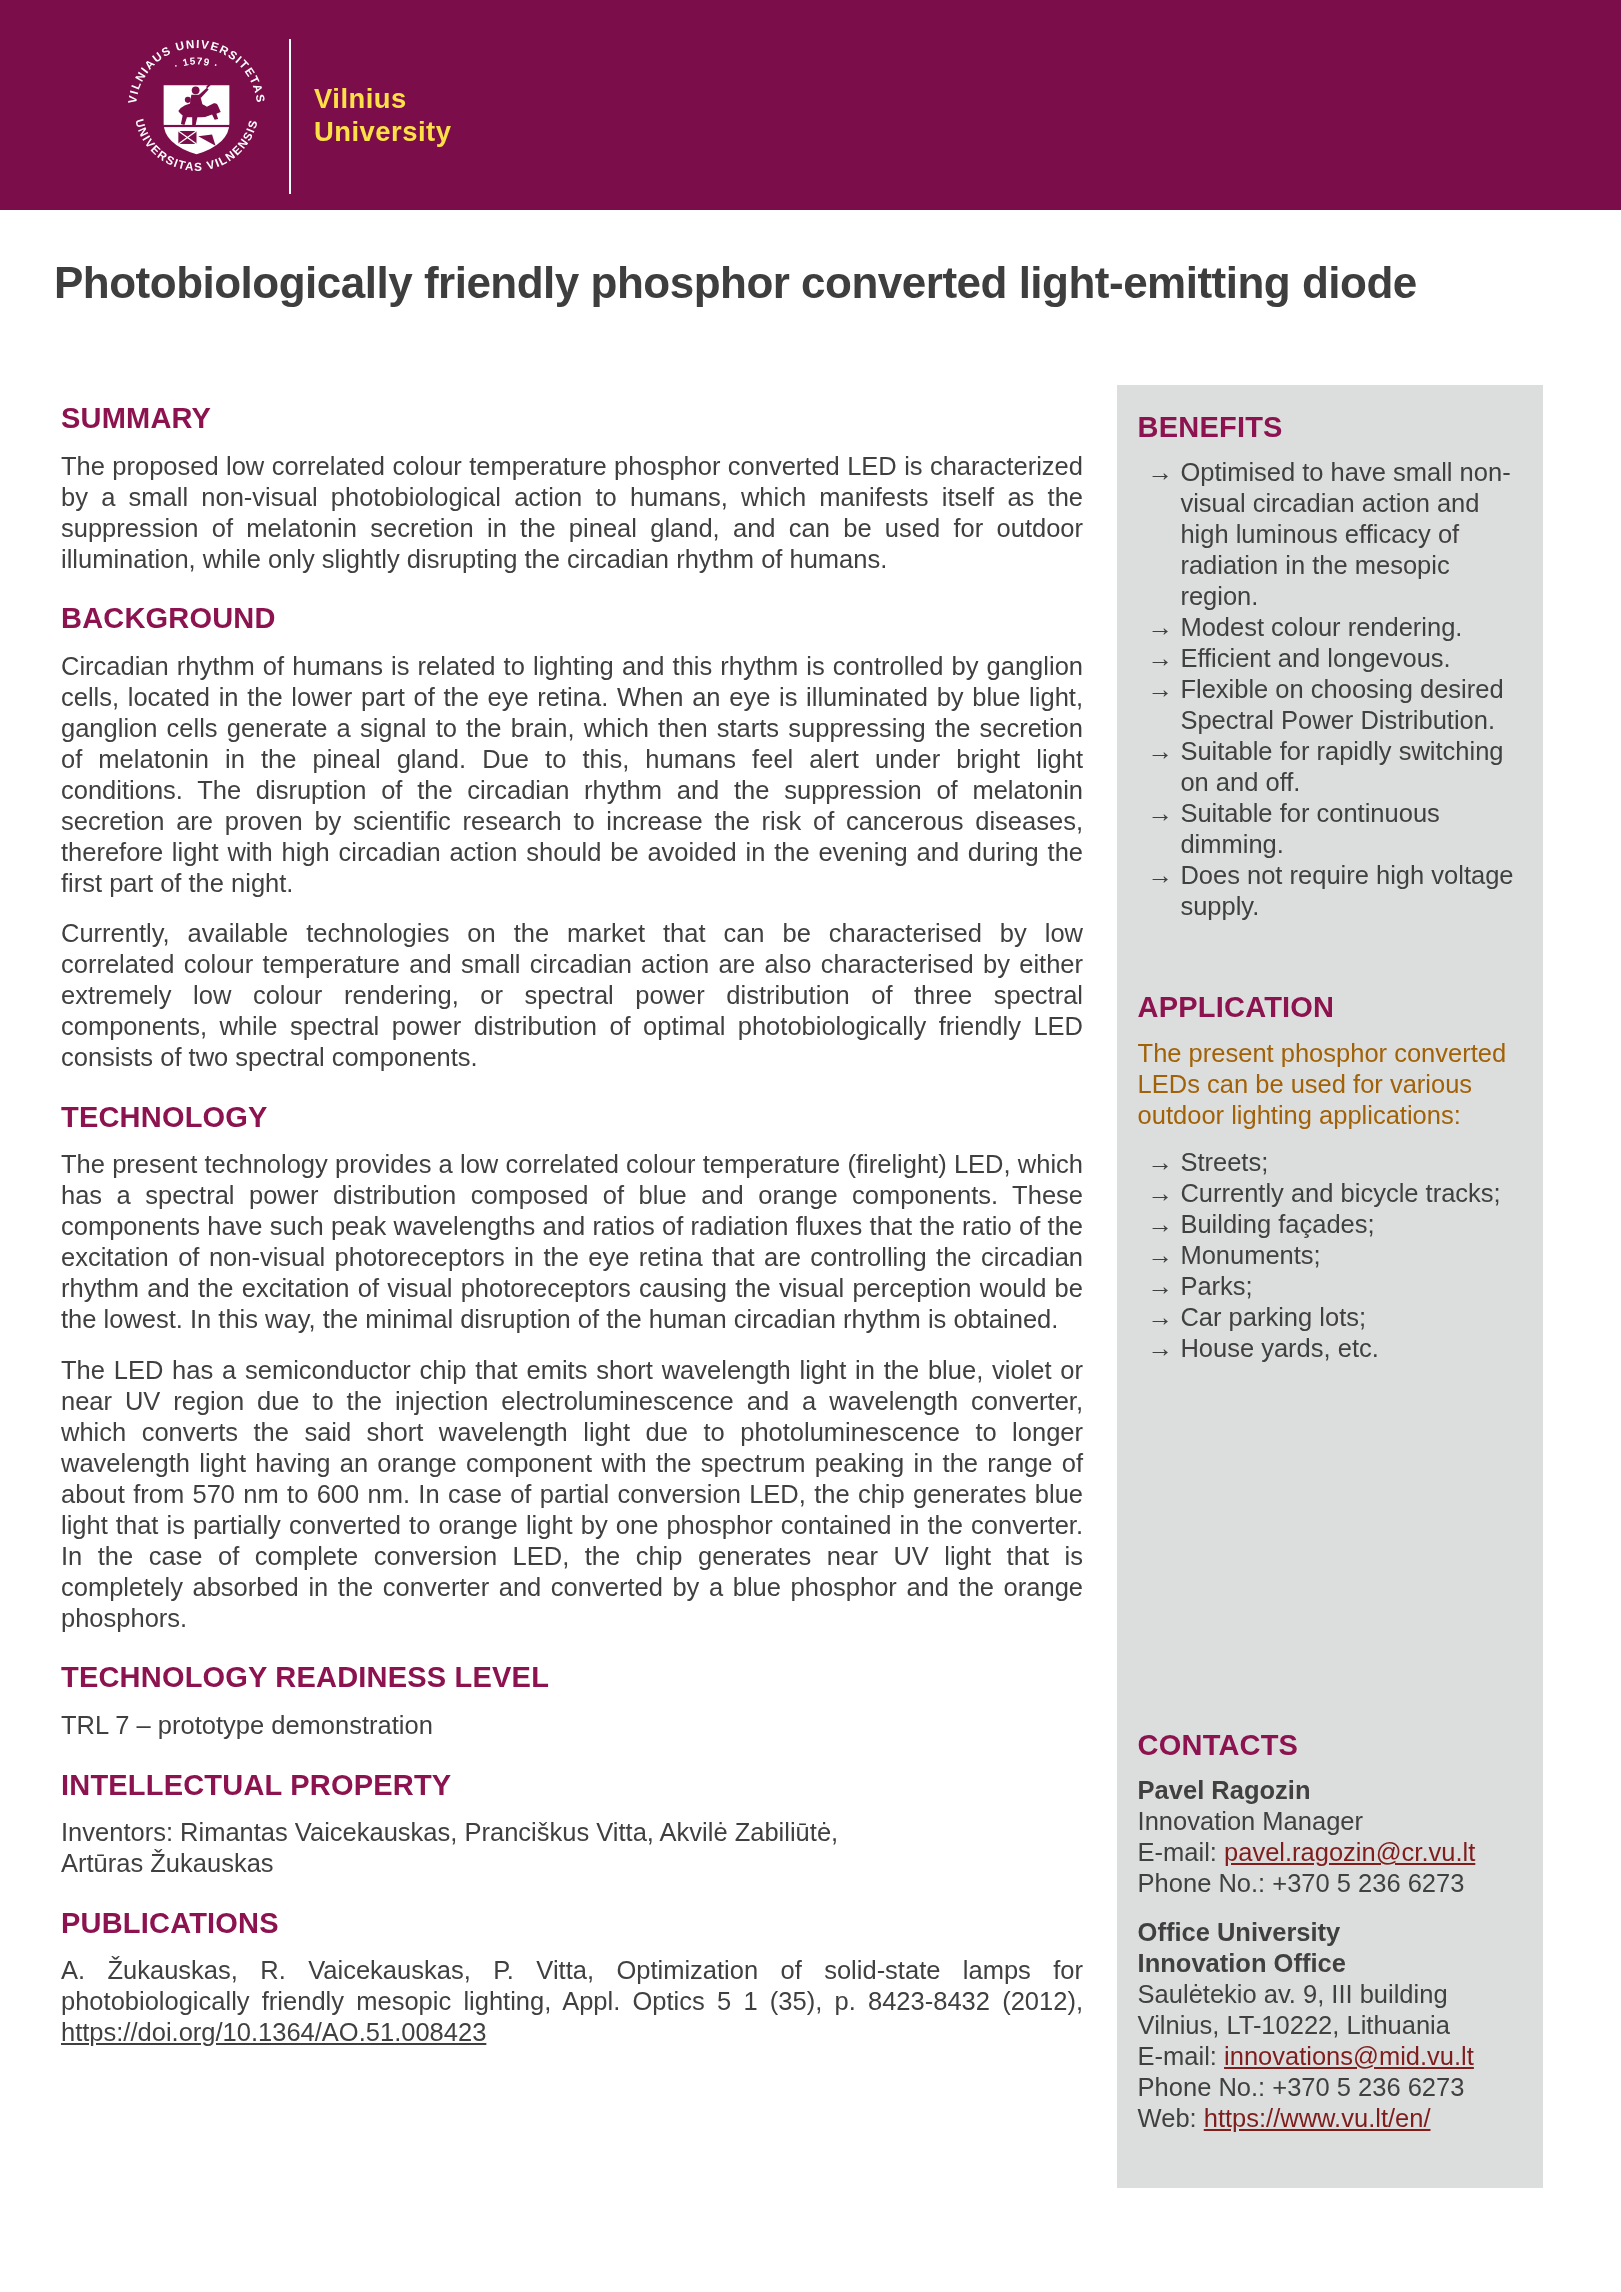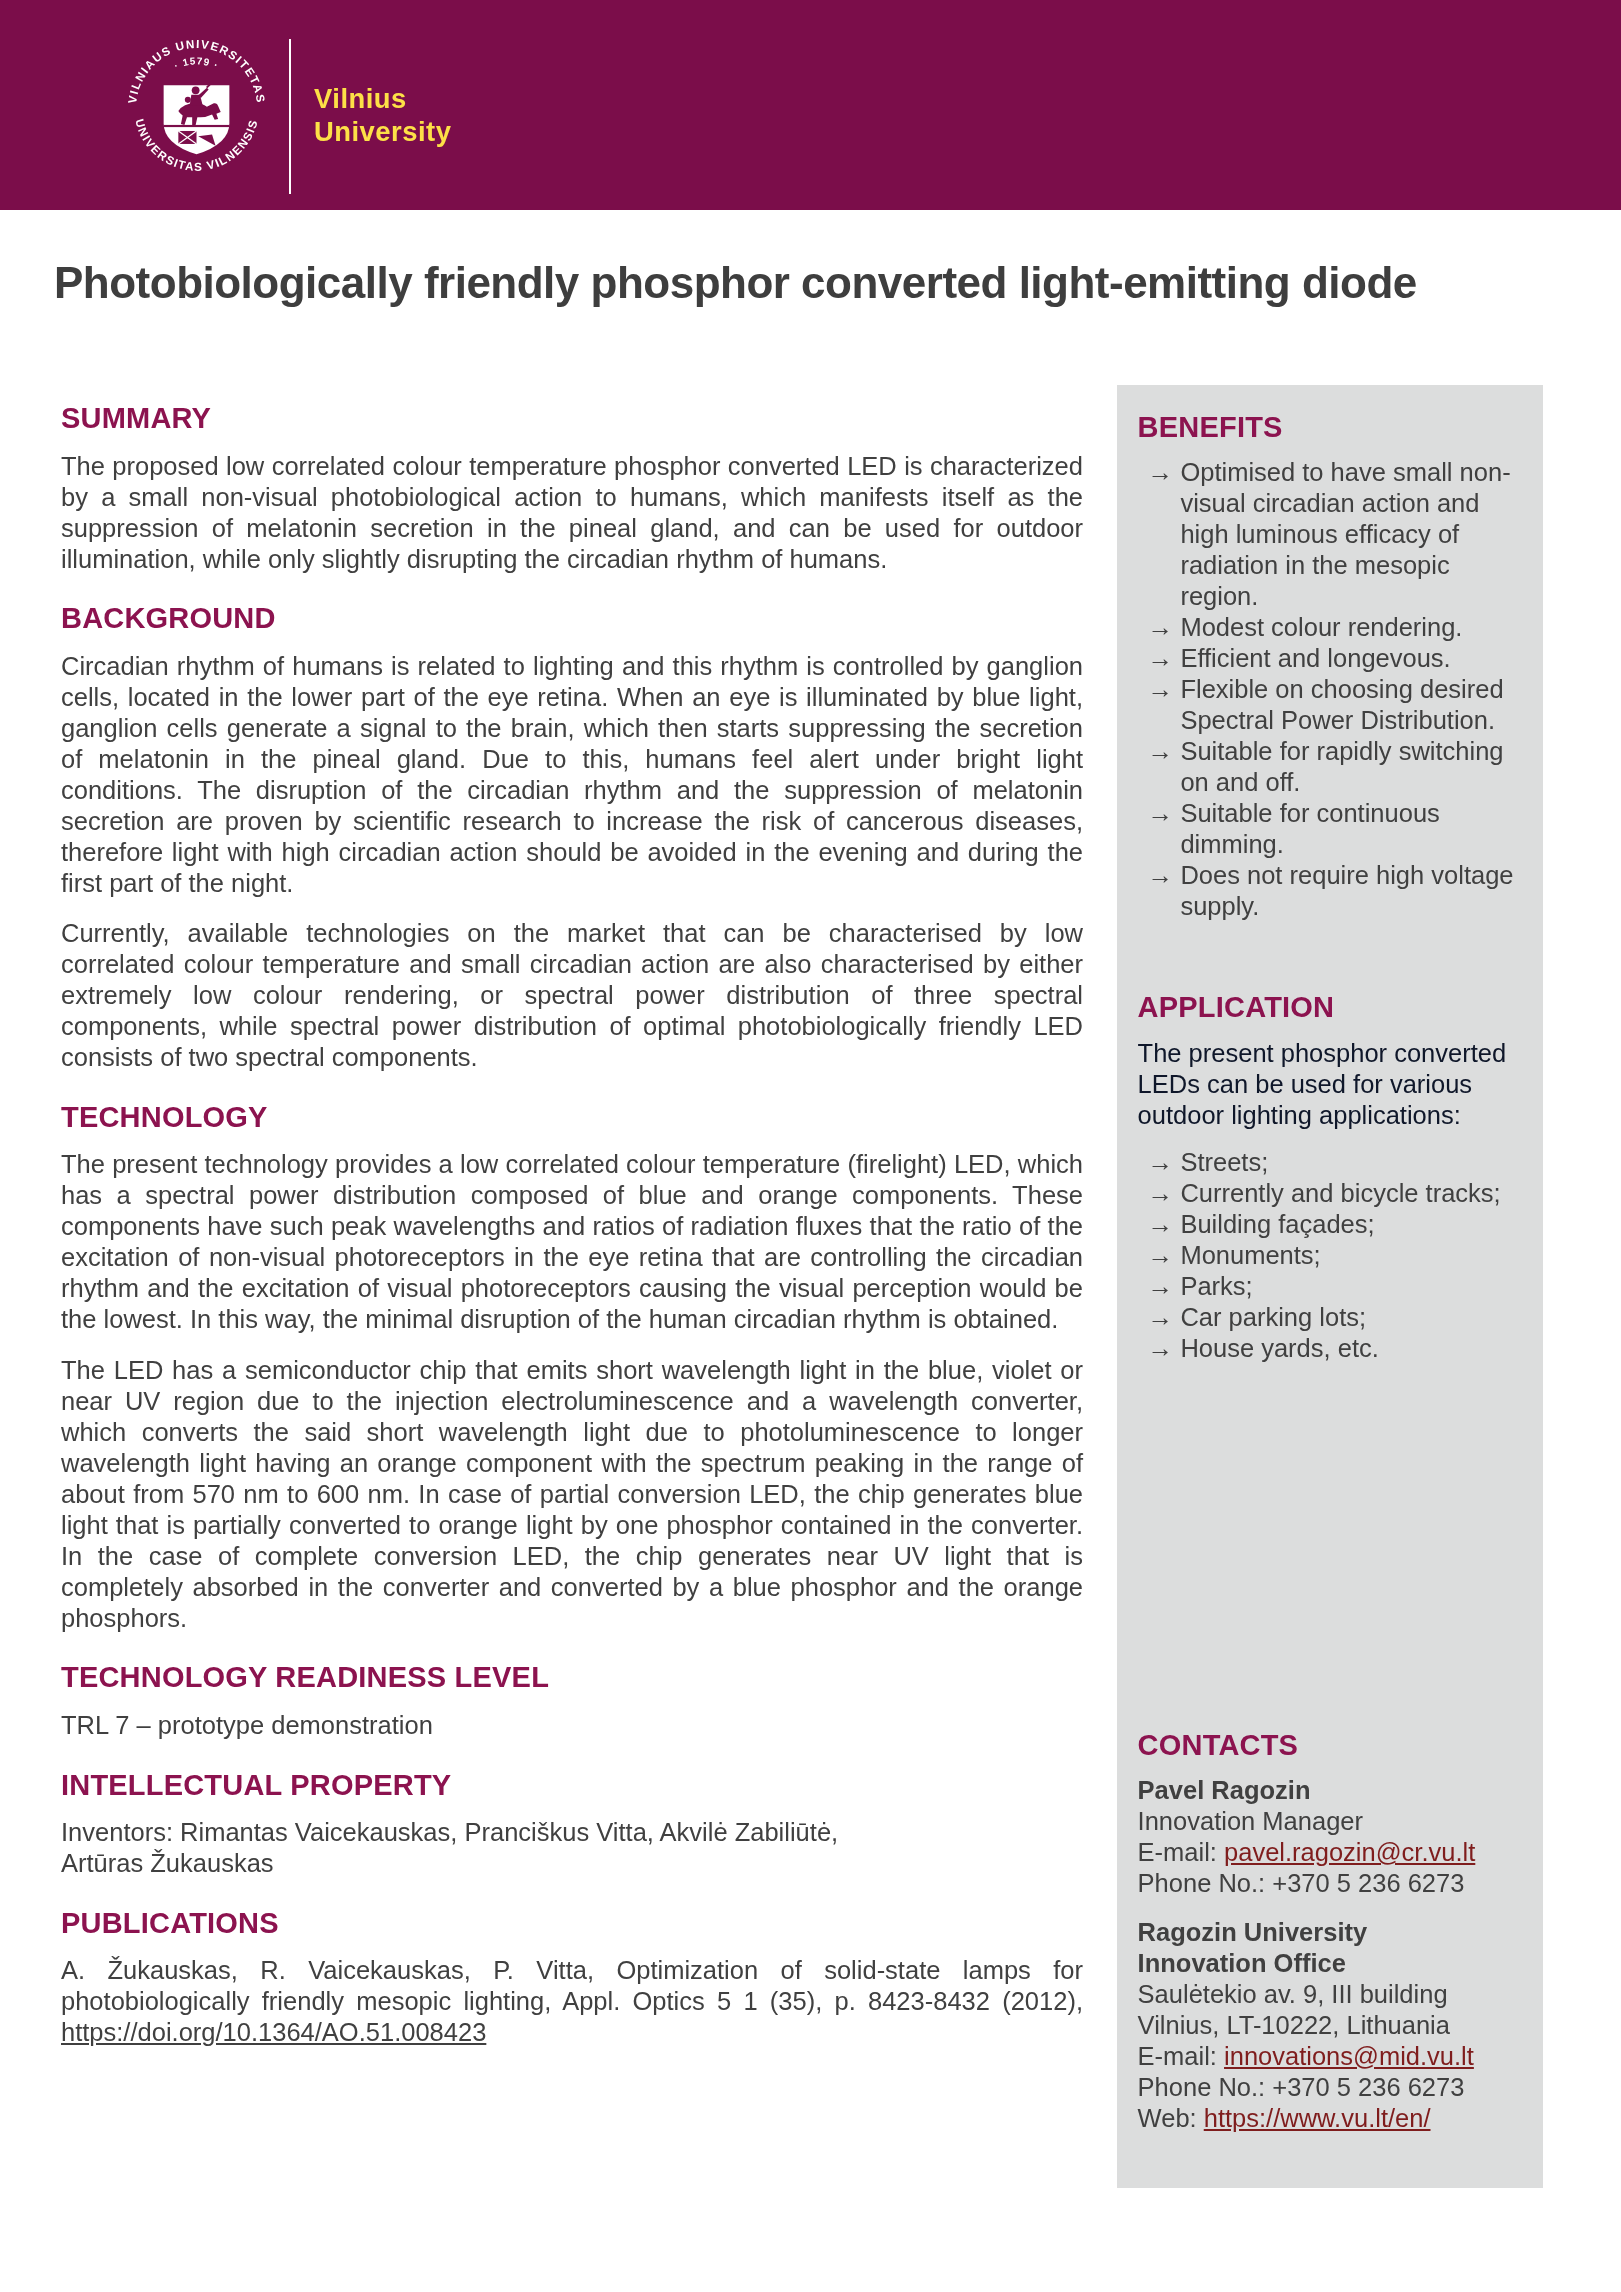--- a/index.html
+++ b/index.html
@@ -104,21 +104,21 @@
     box-sizing: border-box;
     padding: 25.5px 23.5px 0 20.6px;
   }
   .sidebar h2.sec { margin: 0 0 13.7px 0; }
   .sidebar h2.gap-app { margin-top: 69px; }
   .sidebar h2.gap-contacts { margin-top: 365px; }
   .sb-intro {
     margin: 0 0 15.7px 0;
     font-size: 25.5px;
     line-height: 31px;
-    color: #0f172a;
+    color: #a16207;
     text-align: left;
   }
   ul.arrow-list {
     list-style: none;
     margin: 0 0 0 0;
     padding: 0 0 0 9.8px;
   }
   ul.arrow-list li {
     display: flex;
     font-size: 25.5px;
@@ -287,21 +287,21 @@
   <h2 class="sec gap-contacts">CONTACTS</h2>
 
   <div class="contact-block">
     <div class="bold">Pavel Ragozin</div>
     <div>Innovation Manager</div>
     <div><span>E-mail: </span><a class="blue">pavel.ragozin@cr.vu.lt</a></div>
     <div>Phone No.: +370 5 236 6273</div>
   </div>
 
   <div class="contact-block">
-    <div class="bold">Ragozin University</div>
+    <div class="bold">Office University</div>
     <div class="bold">Innovation Office</div>
     <div>Saulėtekio av. 9, III building</div>
     <div>Vilnius, LT-10222, Lithuania</div>
     <div><span>E-mail: </span><a class="blue">innovations@mid.vu.lt</a></div>
     <div>Phone No.: +370 5 236 6273</div>
     <div><span>Web: </span><a class="blue">https://www.vu.lt/en/</a></div>
   </div>
 
 </aside>
 

